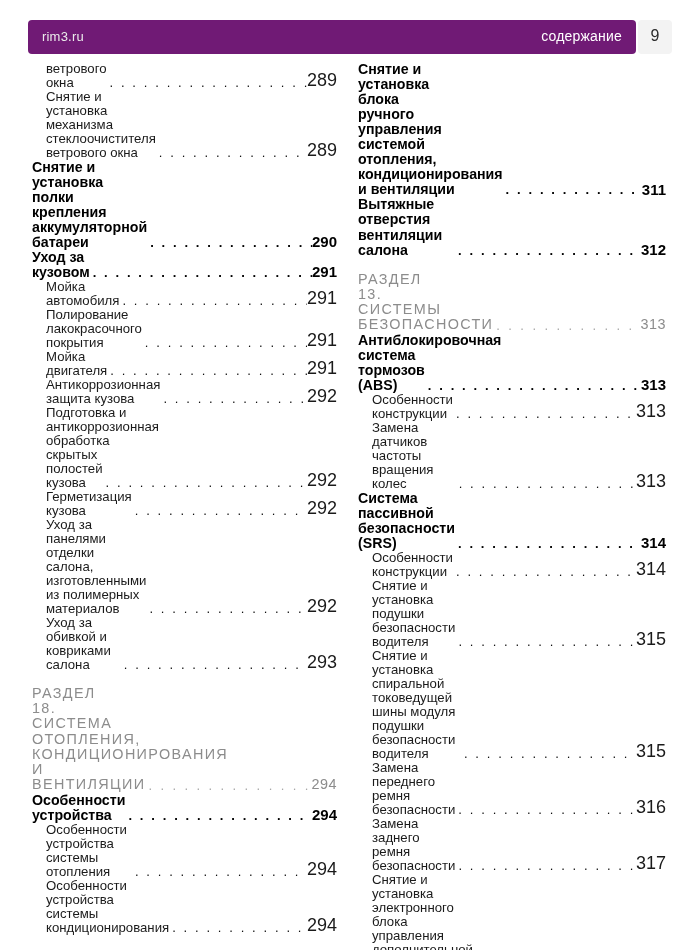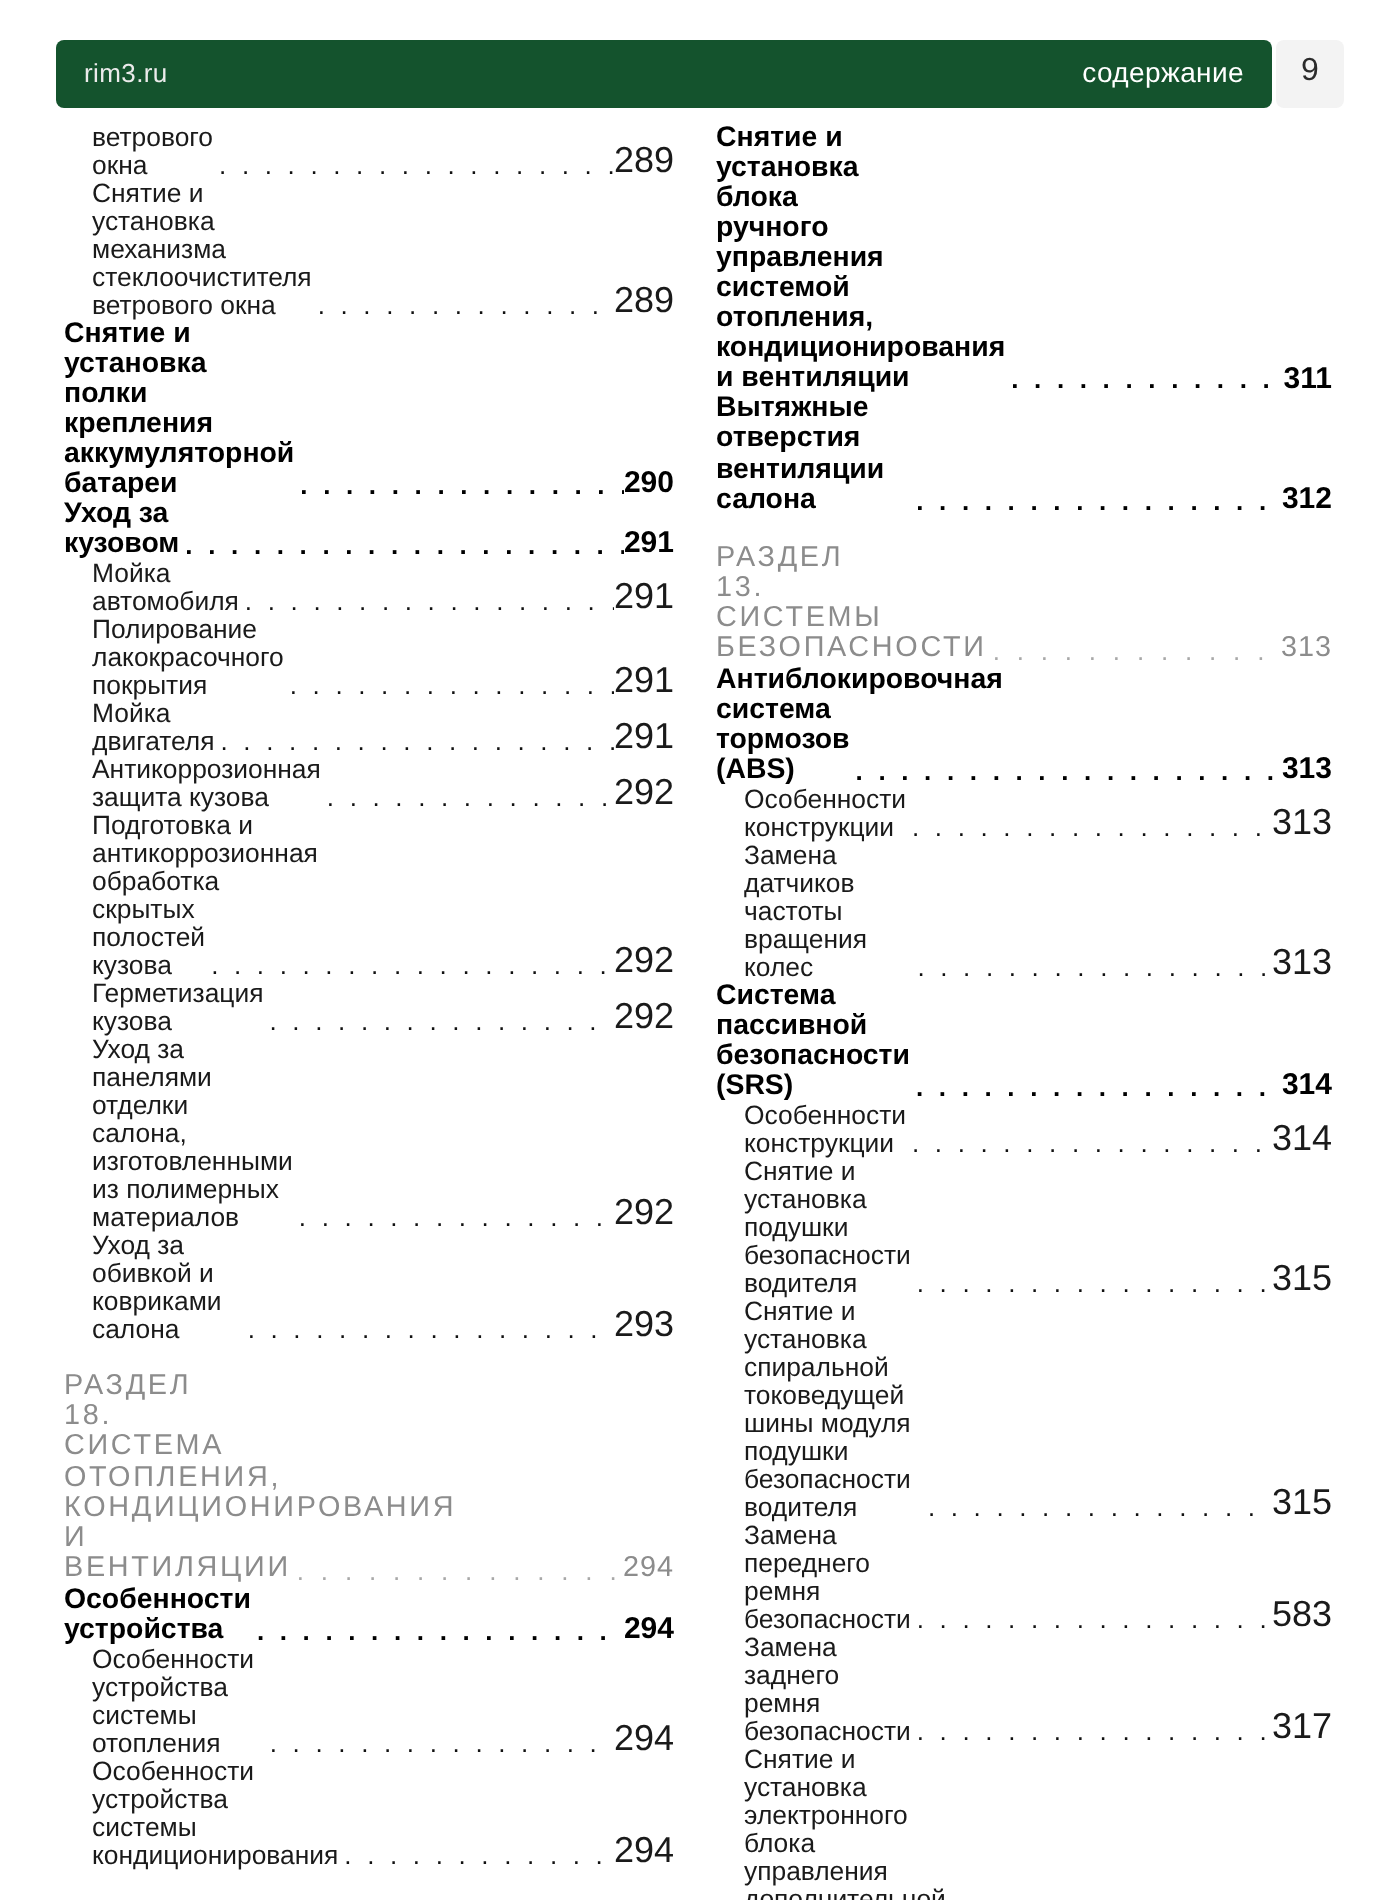--- a/index.html
+++ b/index.html
@@ -18,21 +18,21 @@
   
   .header {
     position: absolute;
     left: 28px; top: 20px;
     width: 644px; height: 34px;
   }
   .header-bar {
     position: absolute;
     left: 0; top: 0;
     width: 608px; height: 34px;
-    background: #14532d;
+    background: #701a75;
     border-radius: 4px;
   }
   .watermark {
     position: absolute;
     left: 14px; top: 9px;
     font-size: 13px;
     color: #ebebeb;
     letter-spacing: 0.2px;
     font-family: "Liberation Sans", sans-serif;
   }
@@ -395,21 +395,21 @@
         <div class="entry">
           <span class="txt">шины модуля подушки безопасности водителя</span>
           <span class="lead"> . . . . . . . . . . . . . . . . . . . . . . . . . . . . . . . . . . . . . . . . . . . . . . . . .</span>
           <span class="pg">315</span>
         </div>
       </div>
       <div class="toc-entry lvl-sub">
         <div class="entry">
           <span class="txt">Замена переднего ремня безопасности</span>
           <span class="lead"> . . . . . . . . . . . . . . . . . . . . . . . . . . . . . . . . . . . . . . . . . . . . . . . . .</span>
-          <span class="pg">583</span>
+          <span class="pg">316</span>
         </div>
       </div>
       <div class="toc-entry lvl-sub">
         <div class="entry">
           <span class="txt">Замена заднего ремня безопасности</span>
           <span class="lead"> . . . . . . . . . . . . . . . . . . . . . . . . . . . . . . . . . . . . . . . . . . . . . . . . .</span>
           <span class="pg">317</span>
         </div>
       </div>
       <div class="toc-entry lvl-sub">

